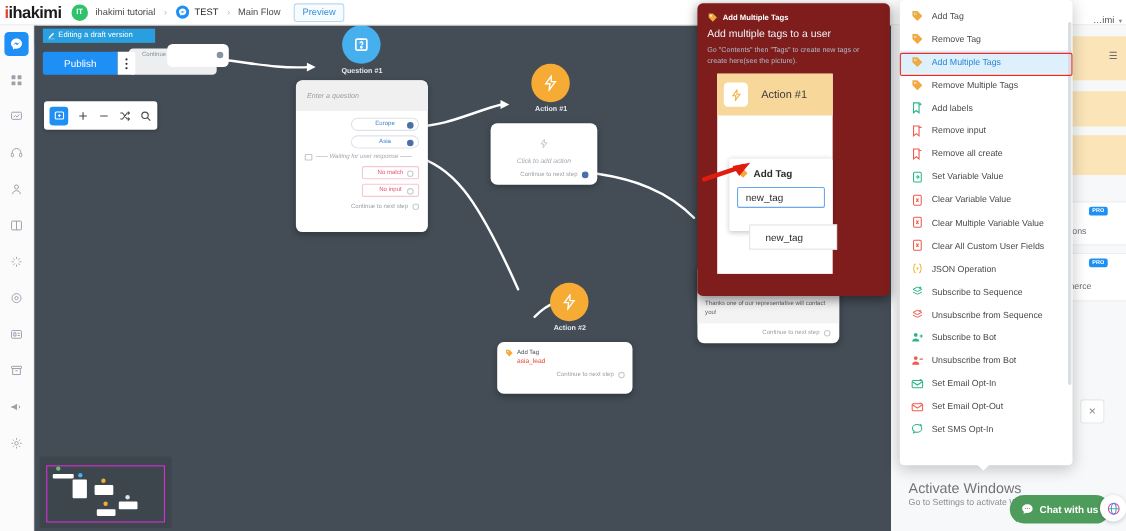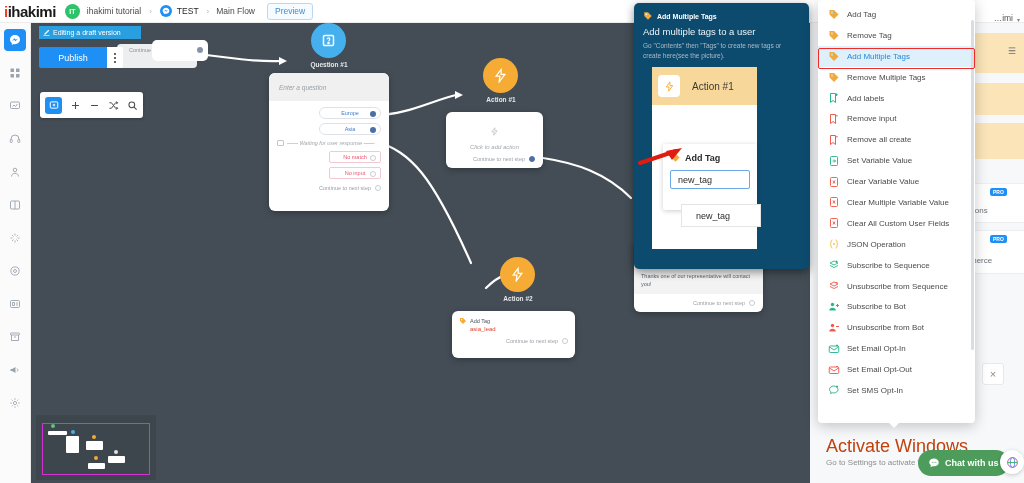--- a/index.html
+++ b/index.html
@@ -203,21 +203,21 @@
   .mm-view {
     position: absolute; left: 6px; top: 8px; width: 108px; height: 52px;
     border: 1.5px solid #d62fd6;
   }
   .mm-box { position: absolute; background: #fff; border-radius: 1px; }
   .mm-dot { position: absolute; width: 4px; height: 4px; border-radius: 50%; }
 
   
   .tip {
     position: absolute; left: 634px; top: 3px; width: 175px; height: 266px;
-    background: #0c4a6e; border-radius: 5px; z-index: 55;
+    background: #7f1d1d; border-radius: 5px; z-index: 55;
     padding: 8px 9px; box-shadow: 0 3px 10px rgba(0,0,0,.45);
   }
   .tip-head { display: flex; align-items: center; gap: 4px; }
   .tip-head svg { width: 10px; height: 10px; }
   .tip-head span { font-size: 7px; color: #fff; font-weight: bold; }
   .tip-title { font-size: 9.5px; color: #eef2f6; margin-top: 5px; }
   .tip-sub {
     font-size: 6.5px; color: #aebbc8; margin-top: 4px; line-height: 1.5;
   }
   .tip-shot {
@@ -303,21 +303,21 @@
     background: #d8dde2; border-radius: 2px;
   }
   .menu-tail {
     position: absolute; left: 888px; top: 422px; width: 0; height: 0;
     border-left: 6px solid transparent; border-right: 6px solid transparent;
     border-top: 6px solid #fff; z-index: 71;
   }
 
   
   .watermark { position: absolute; left: 826px; top: 436px; z-index: 20; }
-  .wm1 { font-size: 18px; color: #c2410c; }
+  .wm1 { font-size: 13px; color: #737373; }
   .wm2 { font-size: 8px; color: #8d8d8d; margin-top: 1px; }
   .chat-pill {
     position: absolute; left: 918px; top: 450px; height: 26px;
     background: #4e9c5b; border-radius: 13px; display: flex; align-items: center;
     gap: 5px; padding: 0 10px; z-index: 80;
   }
   .chat-pill svg { width: 12px; height: 12px; }
   .chat-pill span { font-size: 9px; color: #fff; font-weight: bold; white-space: nowrap; }
   .chat-globe {
     position: absolute; left: 1000px; top: 450px; width: 24px; height: 24px;

